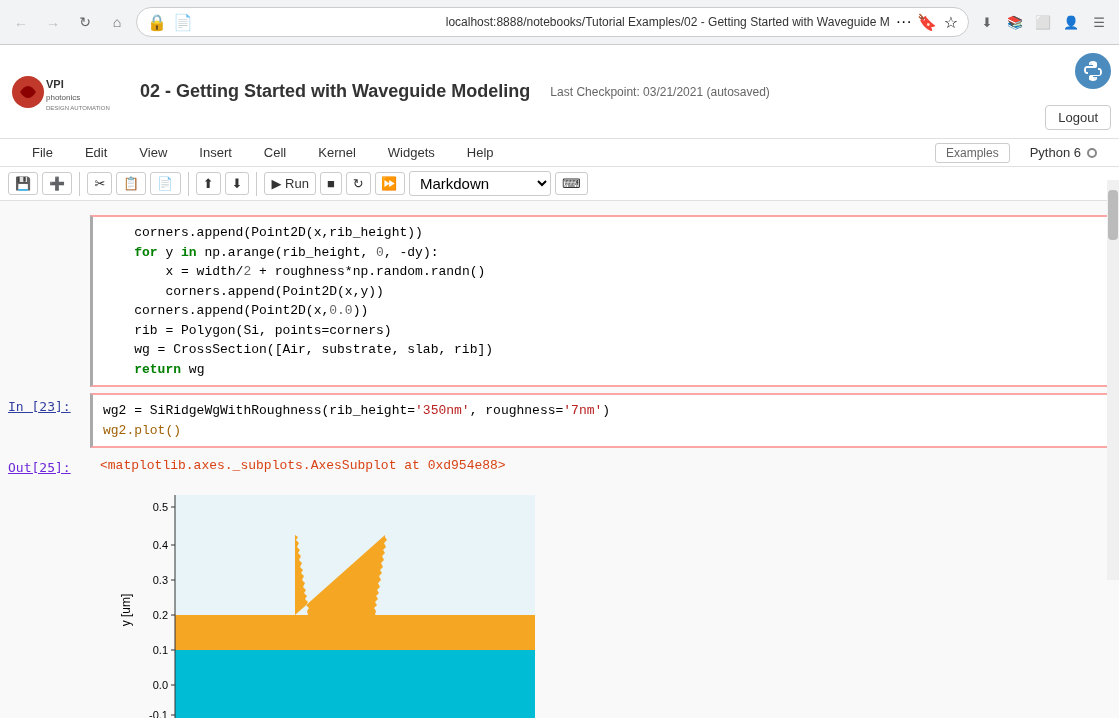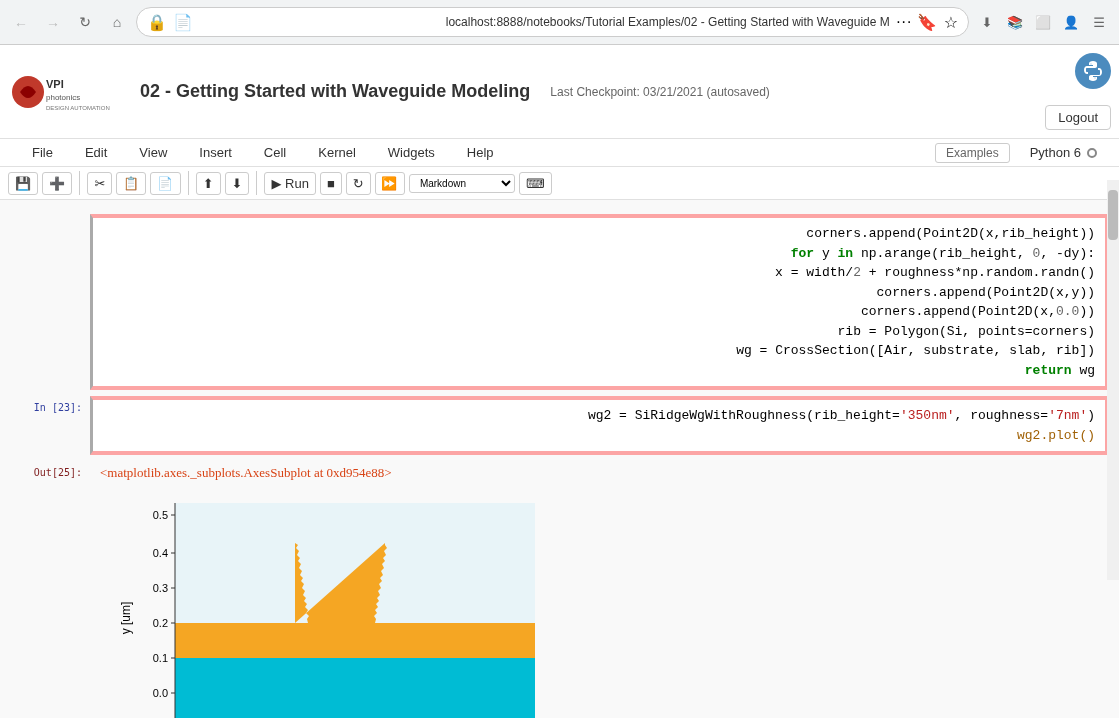--- a/index.html
+++ b/index.html
@@ -27,32 +27,32 @@
     .menu-bar { background: white; border-bottom: 1px solid #e0e0e0; display: flex; align-items: center; padding: 2px 22px; gap: 12px; justify-content: space-between; }
     .menu-item { padding: 4px 10px; font-size: 13px; color: #333; cursor: pointer; border-radius: 3px; }
     .trusted-badge { margin-left: auto; border: 1px solid #ccc; padding: 2px 10px; font-size: 12px; border-radius: 3px; color: #666; }
     .kernel-info { display: flex; align-items: center; gap: 6px; font-size: 13px; color: #333; margin-left: 8px; }
     .kernel-circle { width: 10px; height: 10px; border-radius: 50%; background: white; border: 2px solid #888; }
 
     
     .toolbar { background: white; border-bottom: 1px solid #e0e0e0; display: flex; align-items: center; padding: 4px 8px; gap: 4px; }
     .tb-btn { border: 1px solid #ccc; background: white; padding: 3px 6px; cursor: pointer; border-radius: 3px; font-size: 13px; color: #333; display: flex; align-items: center; gap: 2px; }
     .tb-separator { width: 1px; background: #ccc; height: 24px; margin: 0 3px; }
-    .cell-type-select { border: 1px solid #ccc; border-radius: 3px; padding: 2px 6px; font-size: 10px; background: white; cursor: pointer; }
+    .cell-type-select { border: 1px solid #ccc; border-radius: 3px; padding: 2px 6px; font-size: 15px; background: white; cursor: pointer; }
 
     
     .notebook-area { background: #f9f9f9; overflow-y: auto; padding: 10px 0; height: calc(718px - 44px - 58px - 36px - 40px); }
 
     
     .cell { display: flex; align-items: flex-start; padding: 2px 0; margin: 2px 0; }
-    .cell-prompt { min-width: 90px; text-align: right; padding: 4px 8px; font-family: monospace; font-size: 10px; color: #303f9f; white-space: nowrap; padding-top: 6px; }
-    .cell-content { flex: 1; border: 4px solid #fca5a5; background: white; position: relative; margin-right: 10px; text-align: right; }
+    .cell-prompt { min-width: 90px; padding: 4px 8px; font-family: monospace; font-size: 13px; color: #303f9f; white-space: nowrap; padding-top: 6px; text-decoration: underline; }
+    .cell-content { flex: 1; border: 2px solid #fca5a5; background: white; position: relative; margin-right: 10px; }
     .cell-content.code-cell { border-left: 3px solid #cfcfcf; }
     .cell-code { font-family: 'Courier New', monospace; font-size: 13px; padding: 6px 10px; line-height: 1.5; background: white; white-space: pre; overflow-x: auto; }
-    .output-area { padding: 4px 10px; font-family: Liberation Serif, serif; font-size: 13px; }
+    .output-area { padding: 4px 10px; font-family: Liberation Mono, monospace; font-size: 13px; }
     .output-text { color: #d84315; font-size: 13px; }
 
     
     .plot-container { margin: 8px 0; }
     .plot-svg { display: block; }
   </style>
 </head>
 <body>
 
 <div class="browser-chrome">
@@ -161,21 +161,21 @@
 
   <div class="cell">
     <div class="cell-prompt">In [23]:</div>
     <div class="cell-content code-cell" style="border-left:3px solid #aaa;">
       <div class="cell-code"><span style="color:#000">wg2 = SiRidgeWgWithRoughness(rib_height=</span><span style="color:#ba2121">'350nm'</span><span style="color:#000">, roughness=</span><span style="color:#ba2121">'7nm'</span><span style="color:#000">)</span>
 <span style="color:#a16207">wg2.plot()</span></div>
     </div>
   </div>
 
   <div class="cell">
-    <div class="cell-prompt" style="color:#7f1d1d;">Out[25]:</div>
+    <div class="cell-prompt" style="color:#6d28d9;">Out[25]:</div>
     <div style="flex:1; margin-right:10px;">
       <div class="output-area">
         <span class="output-text">&lt;matplotlib.axes._subplots.AxesSubplot at 0xd954e88&gt;</span>
       </div>
 
       <div class="plot-container">
         <svg class="plot-svg" width="430" height="270" viewBox="0 0 430 270" style="margin-left:30px; font-family:Arial; font-size:11px;">
 
           <rect x="55" y="10" width="360" height="230" fill="#e8f4f8"></rect>
 

